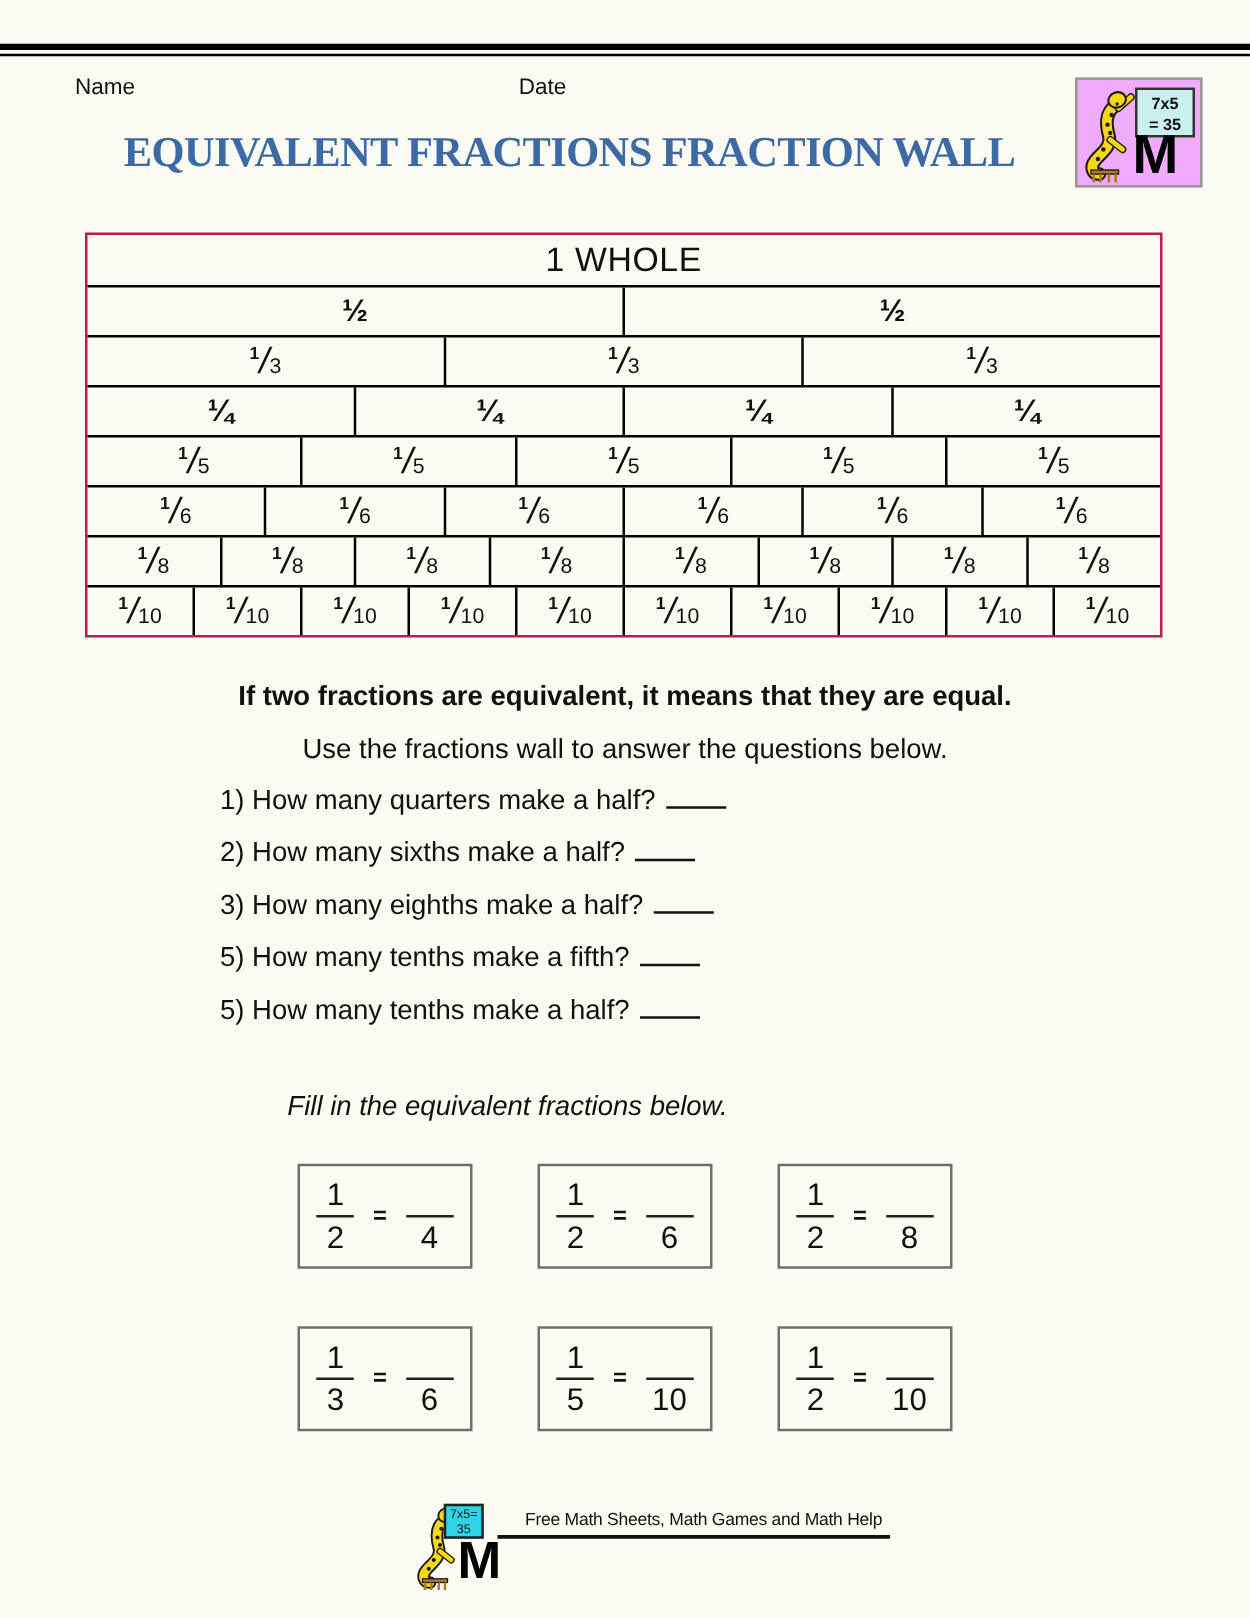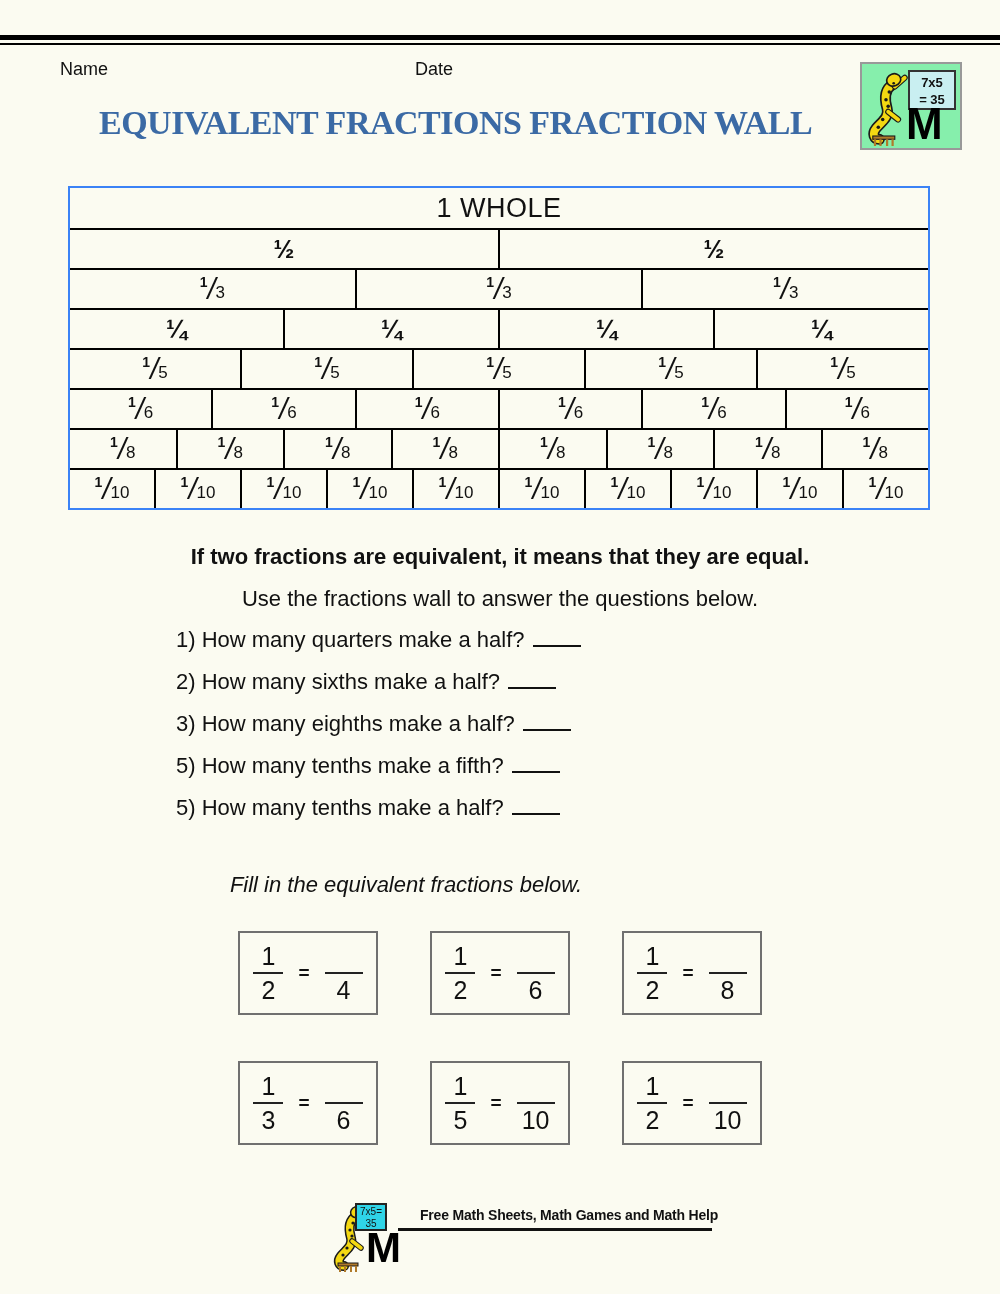--- a/index.html
+++ b/index.html
@@ -14,36 +14,36 @@
   .abs { position: absolute; }
 
   
   .top-rule-thick { top:35px; left:0; width:1000px; height:5px; background:#000; }
   .top-rule-thin  { top:43px; left:0; width:1000px; height:2px; background:#000; }
 
   .name-label { left:60px;  top:59px; font-size:18px; }
   .date-label { left:415px; top:59px; font-size:18px; }
 
   
-  .logo-box { left:860px; top:62px; width:102px; height:88px; background:#86efac; border:2px solid #999; }
+  .logo-box { left:860px; top:62px; width:102px; height:88px; background:#f0abfc; border:2px solid #999; }
   .logo-board {
     position:absolute; left:46px; top:6px; width:48px; height:40px;
     background:#c9eff1; border:2px solid #333;
     font-size:13px; font-weight:700; line-height:1.3; text-align:center; padding-top:3px;
   }
   .logo-m { position:absolute; left:44px; top:38px; font-size:44px; font-weight:700; line-height:1; color:#000; }
   .logo-sala { position:absolute; left:2px; top:6px; }
 
   .page-title {
     left:59px; top:104px; font-family:"Liberation Serif", serif;
     font-size:34px; letter-spacing:-0.5px; white-space:nowrap;margin-left:40px;
   }
 
   
-  .wall { left:68px; top:186px; width:862px; border:2px solid #3b82f6; }
+  .wall { left:68px; top:186px; width:862px; border:2px solid #be185d; }
   .wall-row { display:flex; height:40px; border-top:2px solid #000; }
   .wall-row:first-child { border-top:none; }
   .wall-cell { flex:1 1 0; min-width:0; display:flex; align-items:center; justify-content:center; border-left:2px solid #000; }
   .wall-cell:first-child { border-left:none; }
   .whole-label { font-size:27px; letter-spacing:0.5px; }
   .wall-glyph { font-size:25px; font-weight:700; }
   .wf-sup  { font-size:14px; font-weight:600; position:relative; top:-7px; }
   .wf-slash{ font-size:29px; font-style:italic; line-height:1; }
   .wf-den  { font-size:17px; position:relative; top:4px; }
 
@@ -69,21 +69,21 @@
 
   
   .footer { left:330px; top:1203px; width:382px; height:75px; }
   .f-sala { position:absolute; left:0; top:0; }
   .f-board {
     position:absolute; left:25px; top:0; width:32px; height:28px;
     background:#2fd4e8; border:2px solid #222;
     font-size:10px; font-weight:400; line-height:1.2; text-align:center; padding-top:1px;
   }
   .f-m { position:absolute; left:36px; top:24px; font-size:42px; font-weight:700; line-height:1; color:#000; }
-  .f-tagline { position:absolute; left:90px; top:4px; font-size:14px; font-weight:700; letter-spacing:-0.2px; white-space:nowrap; }
+  .f-tagline { position:absolute; left:90px; top:4px; font-size:14px; font-weight:400; letter-spacing:-0.2px; white-space:nowrap; }
   .f-rule { position:absolute; left:68px; top:25px; width:314px; height:3px; background:#111; }
   .f-site {
     position:absolute; left:66px; top:29px; font-size:28px; font-weight:700; letter-spacing:0.5px;
     white-space:nowrap; color:#fff;
     text-shadow:-2px 0 #111, 2px 0 #111, 0 -2px #111, 0 2px #111,
                 -1px -1px #111, 1px 1px #111, -1px 1px #111, 1px -1px #111;
   }
 </style>
 </head>
 <body style="background: rgb(251, 251, 241);">

